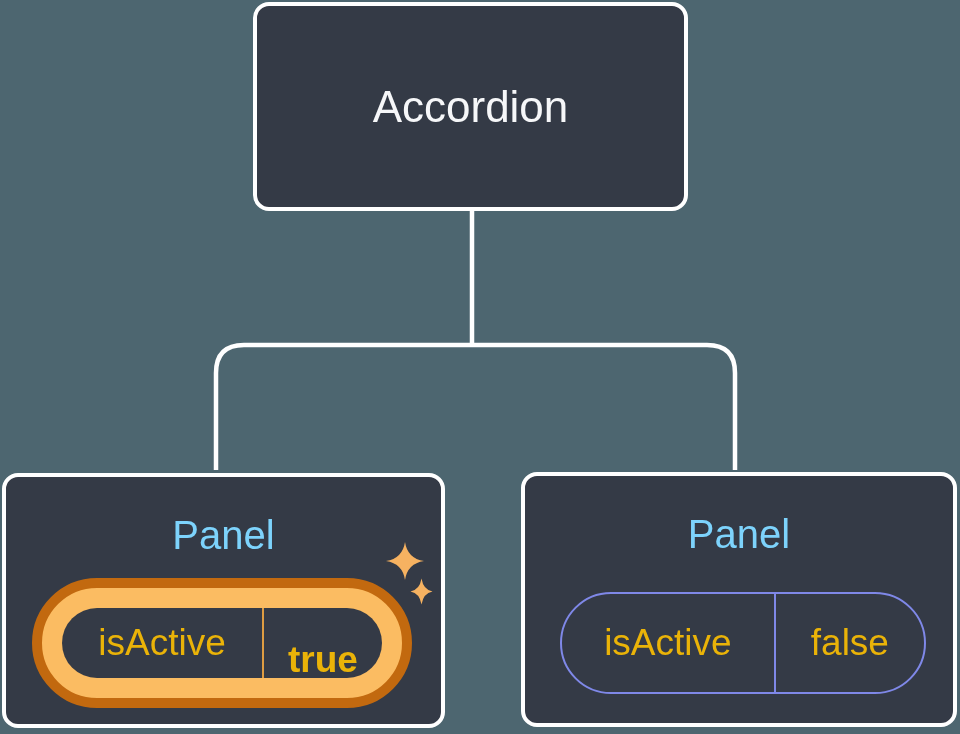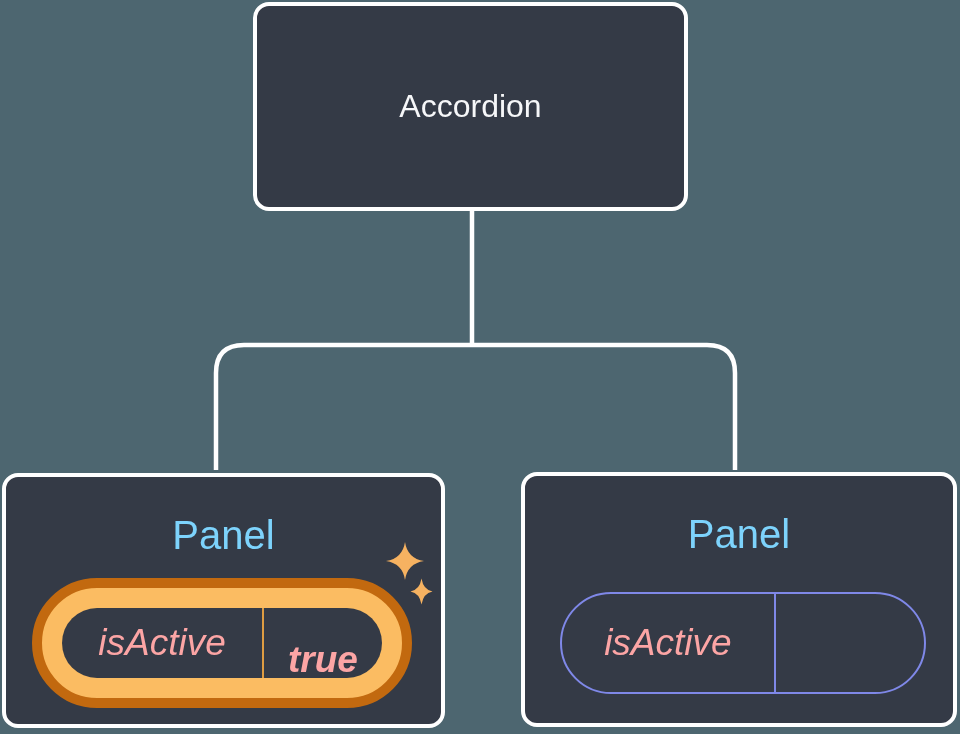--- a/index.html
+++ b/index.html
@@ -31,21 +31,21 @@
 
   .node-root {
     left: 253px; top: 2px;
     width: 435px; height: 209px;
     display: flex;
     align-items: center;
     justify-content: center;
   }
 
   .node-title {
-    font-size: 32px;
+    font-size: 44px;
     font-weight: 500;
     color: #F6F7F9;
   }
 
   .node-panel-left  { left: 2px;   top: 473px; width: 443px; height: 255px; }
   .node-panel-right { left: 521px; top: 472px; width: 436px; height: 255px; }
 
   .panel-label {
     margin-top: 36px;
     text-align: center;
@@ -84,22 +84,21 @@
     border-radius: 51px;
     display: flex;
     overflow: hidden;
   }
 
   .pill-cell {
     display: flex;
     align-items: center;
     justify-content: center;
     font-size: 37px;
-    color: #fca5a5;
-    font-style: italic;
+    color: #eab308;
   }
   .pill-cell.value-bold { font-weight: 700; margin-top: 34px; }
 
   .pill-active .cell-name  { width: 62.5%; }
   .pill-active .cell-value { flex: 1; }
   .pill-plain  .cell-name  { width: 58.5%; }
   .pill-plain  .cell-value { flex: 1; }
 
   .pill-divider-gold   { width: 2px; background: #DE9C42; }
   .pill-divider-purple { width: 2px; background: #7F88E8; }
@@ -139,16 +138,17 @@
   <svg class="sparkles" viewBox="0 0 64 72" aria-hidden="true">
     <path d="M27 6 Q29.5 22.5 46 25 Q29.5 27.5 27 44 Q24.5 27.5 8 25 Q24.5 22.5 27 6 Z" fill="#F6B261"></path>
     <path d="M43.5 42.5 Q45.3 53.7 54.5 55.5 Q45.3 57.3 43.5 68.5 Q41.7 57.3 32.5 55.5 Q41.7 53.7 43.5 42.5 Z" fill="#F6B261"></path>
   </svg>
 
   <div class="node node-panel-right">
     <div class="panel-label">Panel</div>
     <div class="pill-plain">
       <div class="pill-cell cell-name">isActive</div>
       <div class="pill-divider-purple"></div>
+      <div class="pill-cell cell-value">false</div>
     </div>
   </div>
 
 </div>
 
 </body></html>

